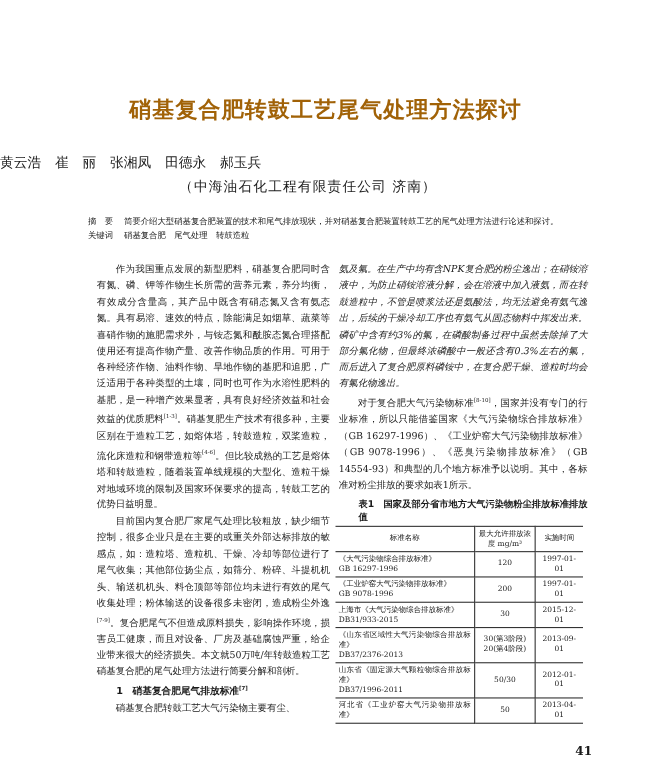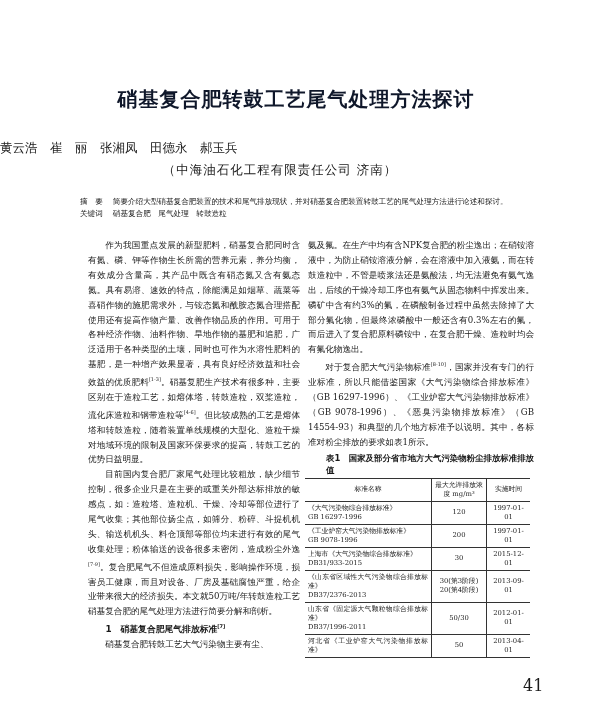--- a/index.html
+++ b/index.html
@@ -1,39 +1,39 @@
 <!DOCTYPE html>
 <html><head>
 <meta charset="utf-8">
 <style>
   html, body { margin:0; padding:0; background:#ffffff; }
   body { width:600px; height:711px; position:relative; overflow:hidden;
          font-family:"DejaVu Serif", serif; color:#1a1a1a; }
   .title { position:absolute; top:86px; left:0; width:592px; text-align:center;
-           font-family:"DejaVu Sans", sans-serif; font-weight:bold; font-size:20px; letter-spacing:1px; color:#0f172a; }
+           font-family:"DejaVu Sans", sans-serif; font-weight:bold; font-size:20px; letter-spacing:1px; color:#a16207; }
   .authors { position:absolute; top:140px; left:0; width:600px; text-align:left; font-size:12.5px; word-spacing:10px; }
   .affil { position:absolute; top:162px; left:0; width:560px; text-align:center; font-size:12.5px; letter-spacing:1px; }
   .abstract { position:absolute; top:196px; left:80px; width:460px; font-size:7.6px; line-height:12px; }
   .abstract .lab { font-weight:normal; margin-right:10px; font-family:"DejaVu Sans", sans-serif; }
   .col { position:absolute; top:238px; font-size:8.6px; line-height:14.9px; text-align:justify; }
   .col.left { left:88px; width:212px; }
   .col.right { left:308px; width:226px; }
   .col p { margin:0; text-indent:2em; }
-  .col p.noind { text-indent:0; }
+  .col p.noind { text-indent:0;font-style:italic; }
   .h1 { font-family:"DejaVu Sans", sans-serif; font-weight:bold; font-size:8.8px; text-indent:1em; margin:0; }
   sup { font-size:5px; }
   .tcap { font-family:"DejaVu Sans", sans-serif; font-weight:bold; font-size:8.4px; line-height:12px; margin:2px 0 2px 18px; }
   table { border-collapse:collapse; width:225px; font-size:6.8px; line-height:9px; margin-left:-3px; }
   th, td { border:1px solid #333; padding:2px 3px; }
   th { font-weight:normal; text-align:center; }
   td.c { text-align:center; }
   table { border-left:none; border-right:none; }
   th:first-child, td:first-child { border-left:none; }
   th:last-child, td:last-child { border-right:none; }
-  .pageno { position:absolute; top:676px; left:523px; font-size:16px; font-weight:normal; }
+  .pageno { position:absolute; top:676px; left:523px; font-size:11px; font-weight:bold; }
 </style>
 </head>
 <body>
 
 <div class="title">硝基复合肥转鼓工艺尾气处理方法探讨</div>
 <div class="authors">黄云浩　崔　丽　张湘凤　田德永　郝玉兵</div>
 <div class="affil">（中海油石化工程有限责任公司 济南）</div>
 
 <div class="abstract">
   <div><span class="lab">摘　要</span><span>简要介绍大型硝基复合肥装置的技术和尾气排放现状，并对硝基复合肥装置转鼓工艺的尾气处理方法进行论述和探讨。</span></div>

